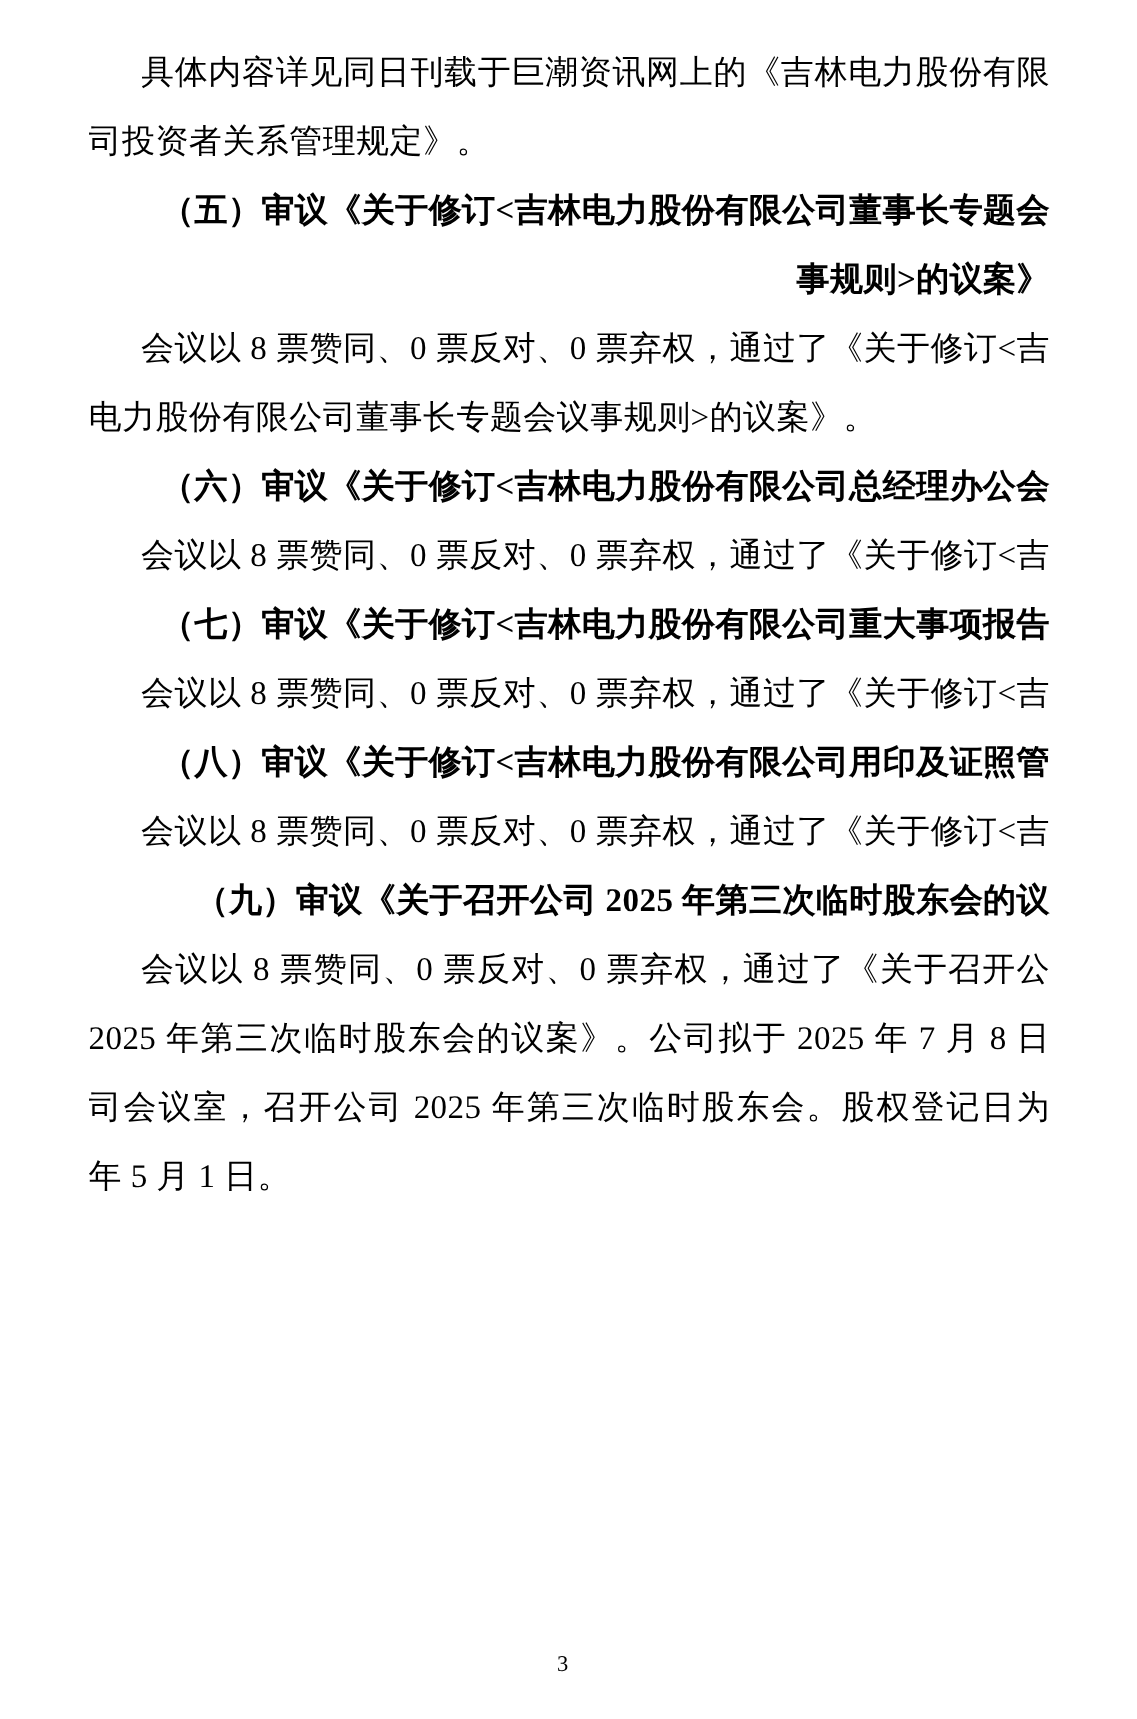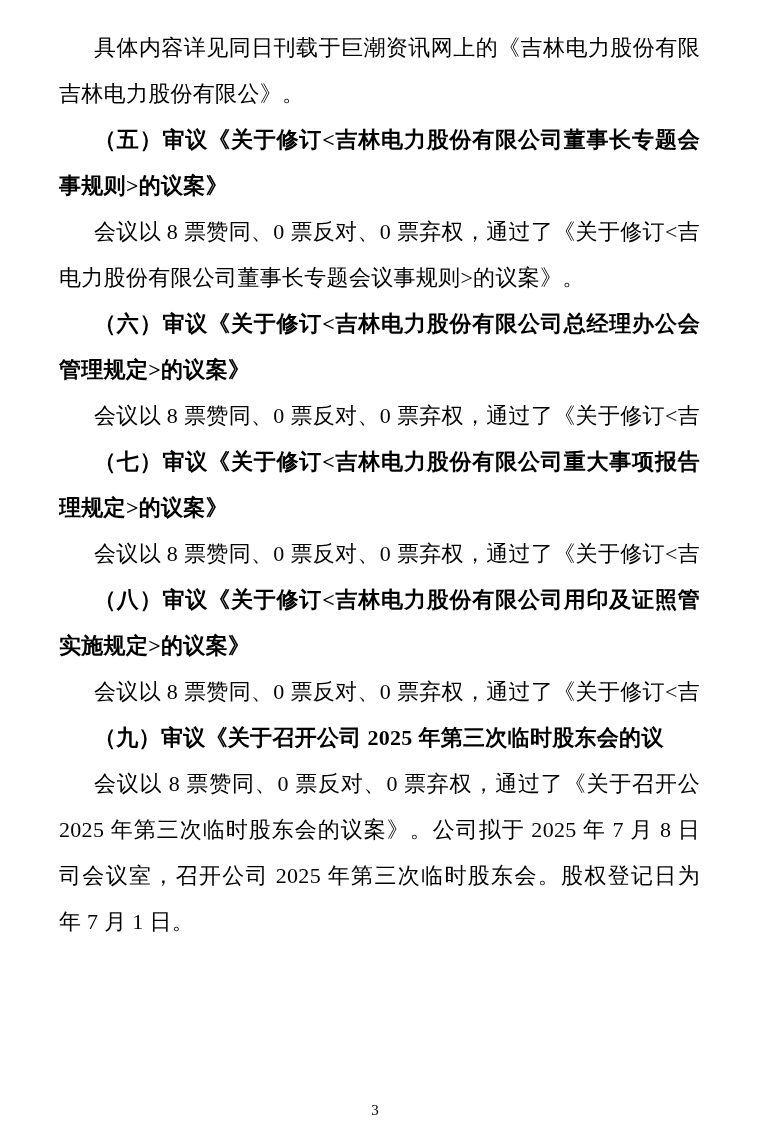--- a/index.html
+++ b/index.html
@@ -26,73 +26,70 @@
     font-size: 22px;
     overflow: hidden;
     letter-spacing: 0.3px;
   }
   .line.indent { text-indent: 35px; }
   .line.fill {
     text-align: justify;
     text-align-last: justify;
     text-justify: inter-character;
   }
-  .para.heading .line { font-weight: bold; }
+  .para.heading .line { font-weight: bold; text-align: right; }
   .footer {
     position: absolute;
     left: 0;
     right: 8px;
     top: 1100px;
     text-align: center;
     font-size: 15px;
     line-height: 20px;
   }
 </style>
 </head>
 <body>
 
 <div class="page">
   <div class="doc" id="doc">
       <div class="para body">
         <div class="line indent fill">具体内容详见同日刊载于巨潮资讯网上的《吉林电力股份有限公</div>
-        <div class="line">吉林电力股份有限公》。</div>
+        <div class="line">司投资者关系管理规定》。</div>
       </div>
       <div class="para heading">
         <div class="line indent fill">（五）审议《关于修订&lt;吉林电力股份有限公司董事长专题会议</div>
         <div class="line">事规则&gt;的议案》</div>
       </div>
       <div class="para body">
         <div class="line indent fill">会议以 8 票赞同、0 票反对、0 票弃权，通过了《关于修订&lt;吉林</div>
         <div class="line">电力股份有限公司董事长专题会议事规则&gt;的议案》。</div>
       </div>
       <div class="para heading">
         <div class="line indent fill">（六）审议《关于修订&lt;吉林电力股份有限公司总经理办公会议</div>
-        <div class="line">管理规定&gt;的议案》</div>
       </div>
       <div class="para body">
         <div class="line indent fill">会议以 8 票赞同、0 票反对、0 票弃权，通过了《关于修订&lt;吉林</div>
       </div>
       <div class="para heading">
         <div class="line indent fill">（七）审议《关于修订&lt;吉林电力股份有限公司重大事项报告管</div>
-        <div class="line">理规定&gt;的议案》</div>
       </div>
       <div class="para body">
         <div class="line indent fill">会议以 8 票赞同、0 票反对、0 票弃权，通过了《关于修订&lt;吉林</div>
       </div>
       <div class="para heading">
         <div class="line indent fill">（八）审议《关于修订&lt;吉林电力股份有限公司用印及证照管理</div>
-        <div class="line">实施规定&gt;的议案》</div>
       </div>
       <div class="para body">
         <div class="line indent fill">会议以 8 票赞同、0 票反对、0 票弃权，通过了《关于修订&lt;吉林</div>
       </div>
       <div class="para heading">
         <div class="line indent">（九）审议《关于召开公司 2025 年第三次临时股东会的议案》</div>
       </div>
       <div class="para body">
         <div class="line indent fill">会议以 8 票赞同、0 票反对、0 票弃权，通过了《关于召开公司</div>
         <div class="line fill">2025 年第三次临时股东会的议案》。公司拟于 2025 年 7 月 8 日在公</div>
         <div class="line fill">司会议室，召开公司 2025 年第三次临时股东会。股权登记日为 2025</div>
-        <div class="line">年 7 月 1 日。</div>
+        <div class="line">年 5 月 1 日。</div>
       </div>
     </div>
   <div class="footer">3</div>
 </div>
 
 </body></html>

